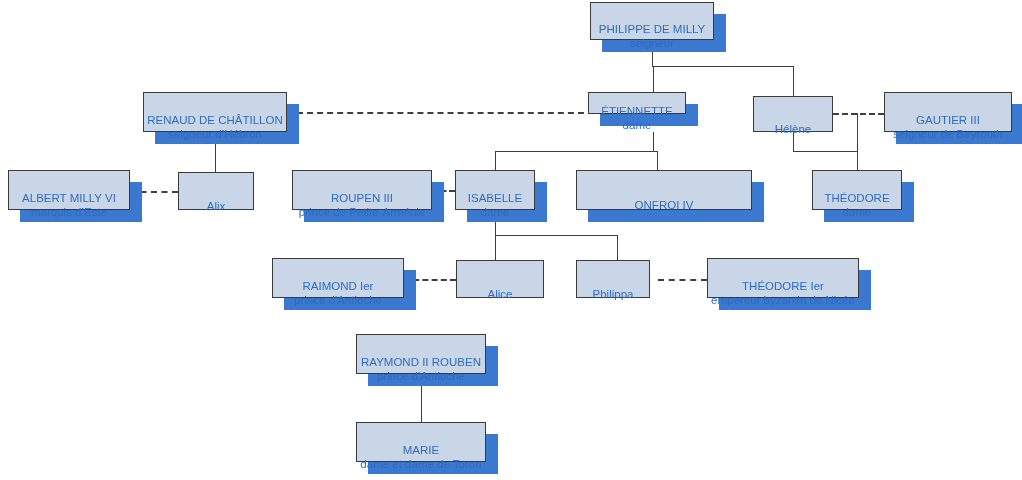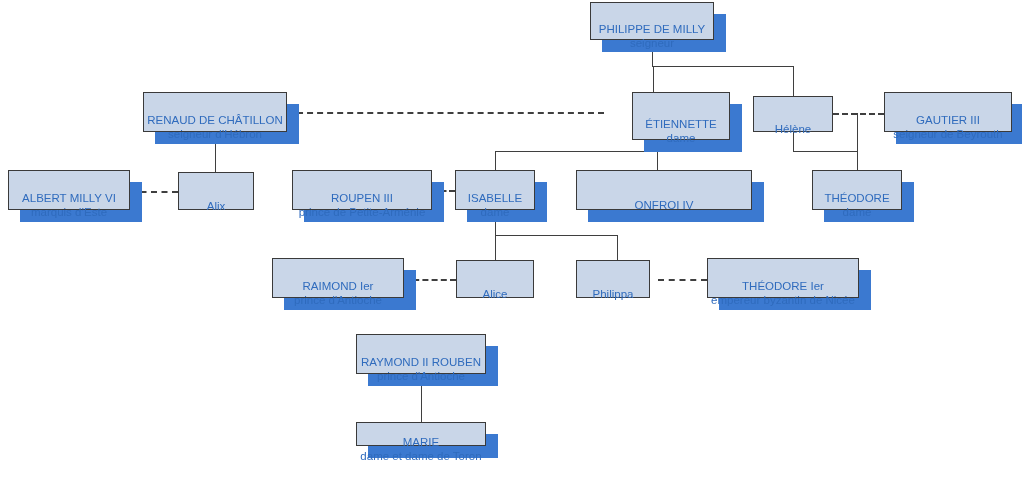--- a/index.html
+++ b/index.html
@@ -118,21 +118,21 @@
           <div class="ttl">seigneur</div>
         </div>
       </div>
       <div class="node" style="left: 143px; top: 92px; width: 144px; height: 40px;">
         <div class="shadow"></div>
         <div class="box">
           <div class="nm">RENAUD DE CHÂTILLON</div>
           <div class="ttl">seigneur d’Hébron</div>
         </div>
       </div>
-      <div class="node" style="left: 632px; top: 92px; width: 98px; height: 48px;">
+      <div class="node" style="left: 588px; top: 92px; width: 98px; height: 22px;">
         <div class="shadow"></div>
         <div class="box">
           <div class="nm">ÉTIENNETTE</div>
           <div class="ttl">dame</div>
         </div>
       </div>
       <div class="node" style="left: 753px; top: 96px; width: 80px; height: 36px;">
         <div class="box">
           <div class="nm">Hélène</div>
         </div>
@@ -183,21 +183,21 @@
           <div class="ttl">dame</div>
         </div>
       </div>
       <div class="node" style="left: 272px; top: 258px; width: 132px; height: 40px;">
         <div class="shadow"></div>
         <div class="box">
           <div class="nm">RAIMOND Ier</div>
           <div class="ttl">prince d'Antioche</div>
         </div>
       </div>
-      <div class="node" style="left: 456px; top: 260px; width: 78px; height: 38px;">
+      <div class="node" style="left: 456px; top: 260px; width: 88px; height: 38px;">
         <div class="box">
           <div class="nm">Alice</div>
         </div>
       </div>
       <div class="node" style="left: 576px; top: 260px; width: 74px; height: 38px;">
         <div class="box">
           <div class="nm">Philippa</div>
         </div>
       </div>
       <div class="node" style="left: 707px; top: 258px; width: 152px; height: 40px;">
@@ -207,21 +207,21 @@
           <div class="ttl">empereur byzantin de Nicée</div>
         </div>
       </div>
       <div class="node" style="left: 356px; top: 334px; width: 130px; height: 40px;">
         <div class="shadow"></div>
         <div class="box">
           <div class="nm">RAYMOND II ROUBEN</div>
           <div class="ttl">prince d'Antioche</div>
         </div>
       </div>
-      <div class="node" style="left: 356px; top: 422px; width: 130px; height: 24px;">
+      <div class="node" style="left: 356px; top: 422px; width: 130px; height: 40px;">
         <div class="shadow"></div>
         <div class="box">
           <div class="nm">MARIE</div>
           <div class="ttl">dame et dame de Toron</div>
         </div>
       </div>
     </div>
 </div>
 
 </body></html>

